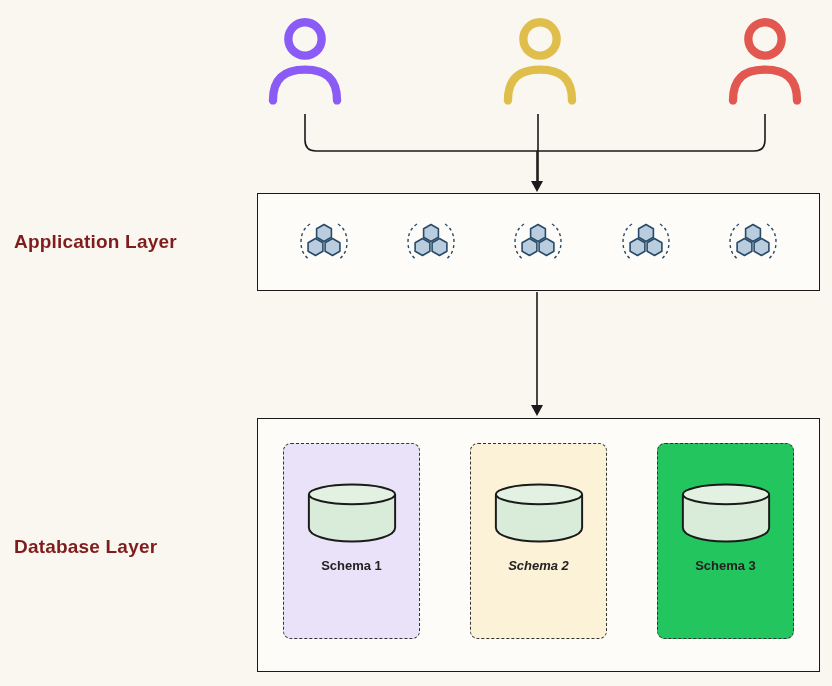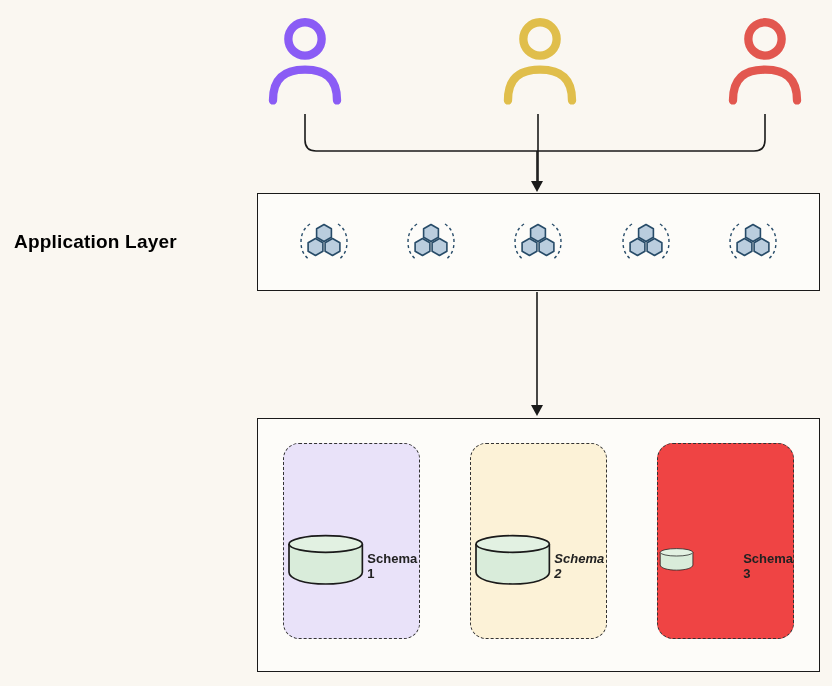--- a/index.html
+++ b/index.html
@@ -56,34 +56,34 @@
     gap:50px;
     padding-top:24px;
   }
   .services-icon{width:48px;height:46px;}
   
   .layer-label{
     position:absolute;
     left:14px;
     font-size:19px;
     font-weight:700;
-    color:#000000;
+    color:#7f1d1d;
     letter-spacing:.2px;
   }
   #app-label{top:231px;}
   #db-label{top:536px;}
   
   .schema-card{
     width:137px;
     height:196px;
     border:1.6px dashed #333;
-    border-radius:16px;
+    border-radius:8px;
     box-sizing:border-box;
     display:flex;
-    flex-direction:row;
+    flex-direction:column;
     align-items:center;
     padding-top:36px;
   }
   .cylinder-icon{width:98px;height:64px;}
   .schema-label{
     margin-top:14px;
     font-size:13px;
     font-weight:700;
     color:#222;
   }
@@ -162,38 +162,39 @@
         <use href="#sym-services"></use>
       </svg>
     <svg class="services-icon" viewBox="0 0 48 44">
         <use href="#sym-services"></use>
       </svg>
     <svg class="services-icon" viewBox="0 0 48 44">
         <use href="#sym-services"></use>
       </svg>
   </div>
 
+  <div class="layer-label" id="db-label">Database Layer</div>
 
   <div class="layer-box" id="db-box">
 
     <div class="schema-card" style="background-color: rgb(233, 226, 249);">
       <svg class="cylinder-icon" viewBox="0 0 100 64">
           <use href="#sym-cylinder"></use>
         </svg>
       <div class="schema-label">Schema 1</div>
     </div>
 
     <div class="schema-card" style="background-color: rgb(252, 242, 215); font-style: italic;">
       <svg class="cylinder-icon" viewBox="0 0 100 64">
           <use href="#sym-cylinder"></use>
         </svg>
       <div class="schema-label">Schema 2</div>
     </div>
 
-    <div class="schema-card" style="background-color: #ef4444; gap: 48px;">
+    <div class="schema-card" style="background-color: #22c55e;">
       <svg class="cylinder-icon" viewBox="0 0 100 64">
           <use href="#sym-cylinder"></use>
         </svg>
       <div class="schema-label">Schema 3</div>
     </div>
 
   </div>
 
 </div>
 

